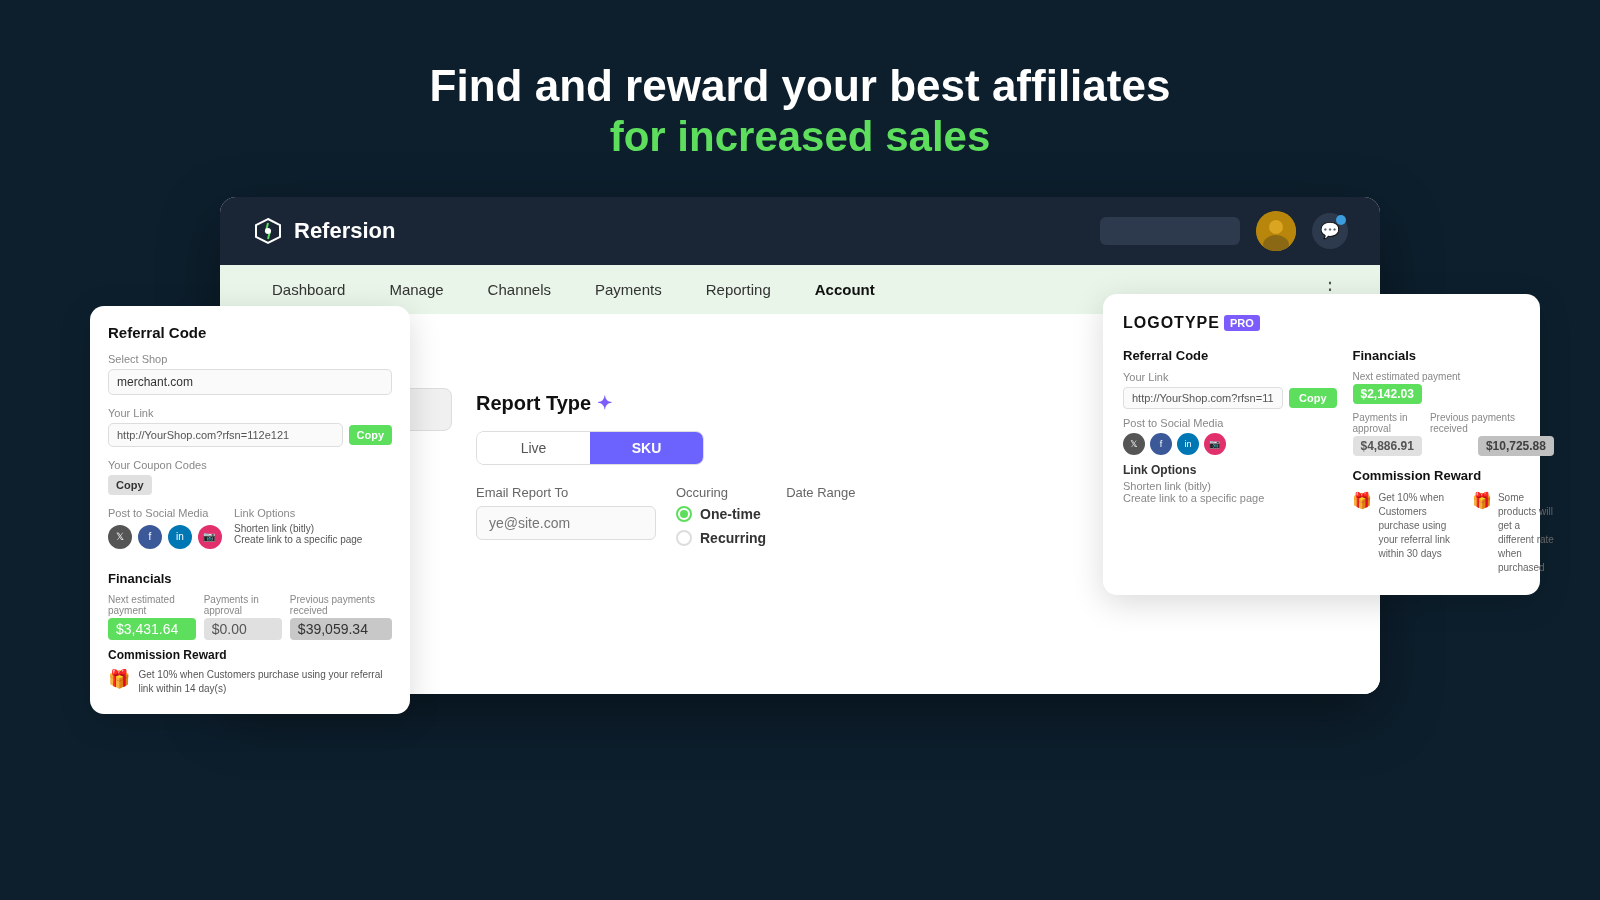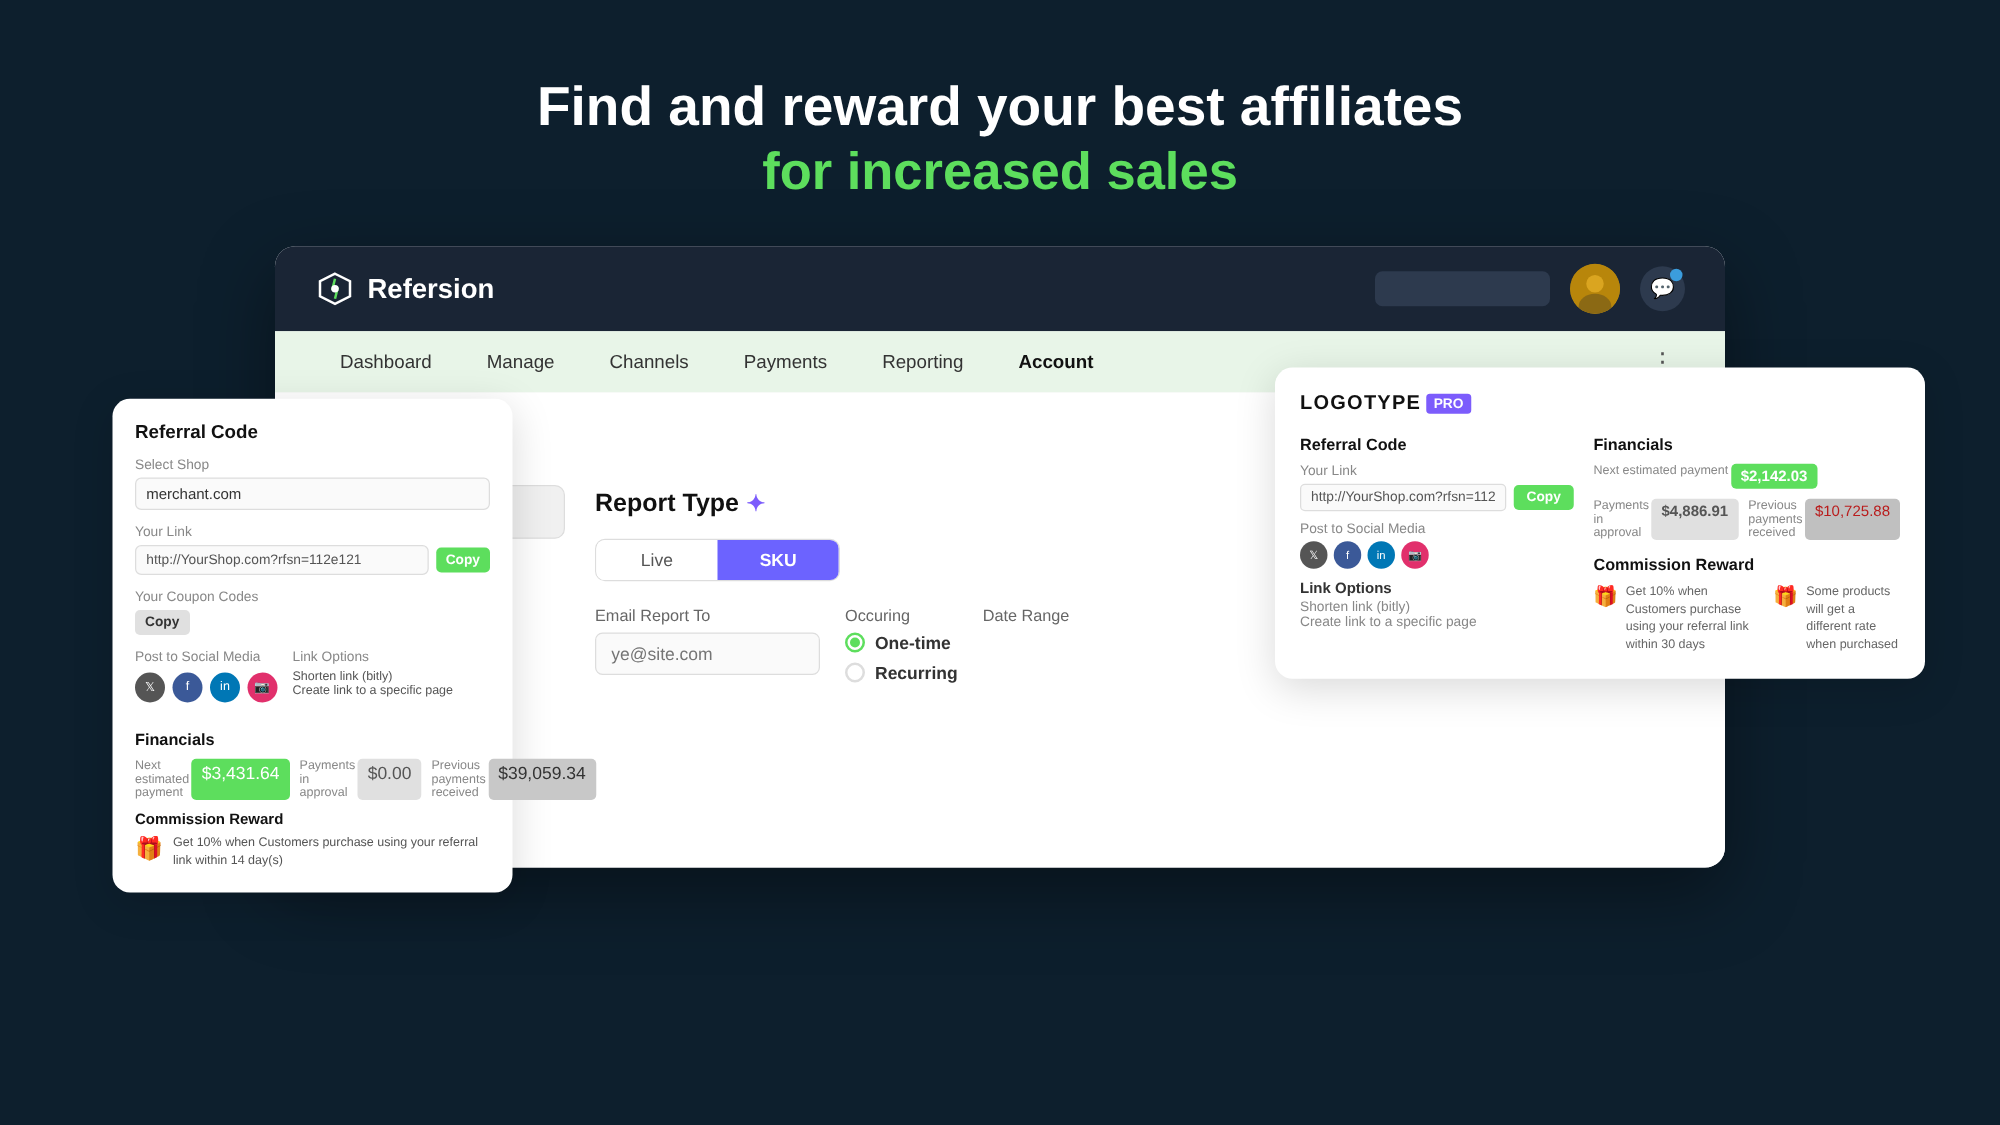--- a/index.html
+++ b/index.html
@@ -210,21 +210,21 @@
       font-size: 18px;
     }
 
     .type-tabs {
       display: flex;
       gap: 0;
       border: 1px solid #ddd;
       border-radius: 8px;
       overflow: hidden;
       margin-bottom: 20px;
-      width: 196px;
+      width: 228px;
     }
     .type-tab {
       padding: 8px 18px;
       font-size: 14px;
       color: #555;
       cursor: pointer;
       background: #fff;
       flex: 1;
       text-align: center;
     }
@@ -414,21 +414,21 @@
     }
 
     .fin-stats {
       display: flex;
       gap: 8px;
       margin-bottom: 8px;
     }
 
     .fin-stat {
       display: flex;
-      flex-direction: row;
+      flex-direction: column;
       gap: 2px;
     }
 
     .fin-stat-label {
       font-size: 10px;
       color: #888;
     }
 
     .fin-stat-value {
       font-size: 14px;
@@ -462,21 +462,21 @@
       font-size: 10px;
       color: #555;
       line-height: 1.4;
     }
 
     
     .right-card {
       position: absolute;
       right: -160px;
       top: -20px;
-      width: 520px;
+      width: 437px;
       background: #fff;
       border-radius: 14px;
       box-shadow: 0 8px 32px rgba(0,0,0,0.15);
       padding: 20px;
       z-index: 10;
     }
 
     .logotype-row {
       display: flex;
       align-items: center;
@@ -597,21 +597,21 @@
 
     .rc-fin-badge {
       font-size: 12px;
       font-weight: 700;
       padding: 3px 8px;
       border-radius: 4px;
     }
 
     .rc-fin-badge.green { background: #5dde5d; color: #fff; }
     .rc-fin-badge.gray { background: #e0e0e0; color: #555; font-weight: 600; }
-    .rc-fin-badge.dark { background: #c0c0c0; color: #b91c1c; font-weight: 400; }
+    .rc-fin-badge.dark { background: #c0c0c0; color: #404040; font-weight: 700; margin-left: 48px; }
 
     .rc-comm-row {
       display: flex;
       gap: 12px;
     }
 
     .rc-comm-item {
       display: flex;
       align-items: flex-start;
       gap: 6px;

